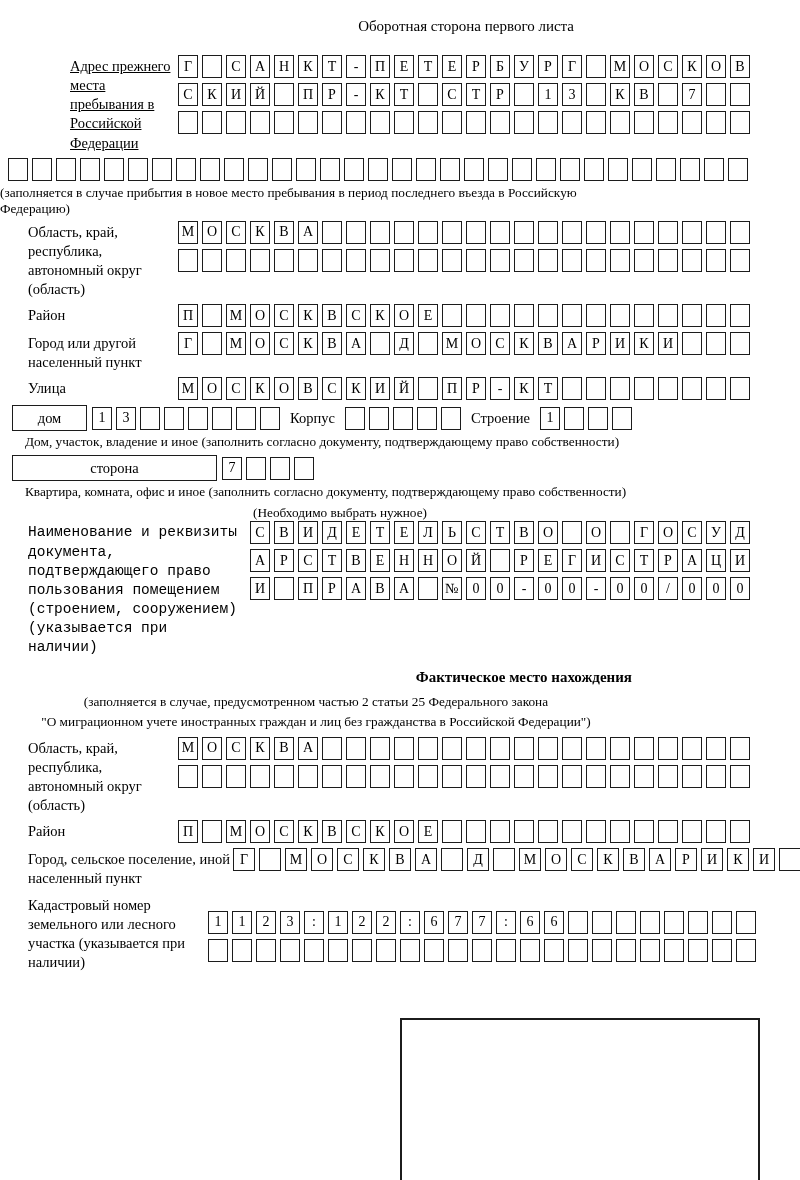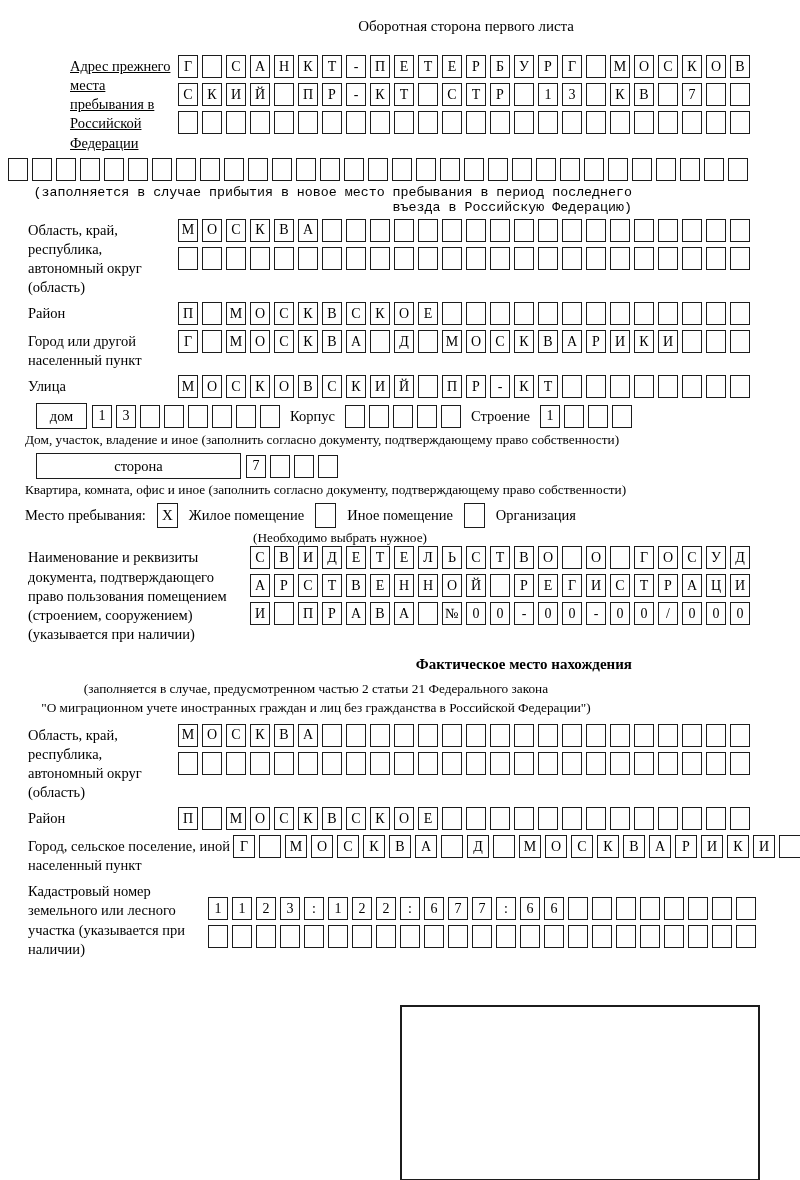--- a/index.html
+++ b/index.html
@@ -23,30 +23,30 @@
   }
   .cells.wide .cell { width:22px; }
   .rows { display:flex; flex-direction:column; gap:5px; }
 
   .field { display:flex; padding-left:28px; margin-bottom:5px; }
   .field-label { font-size:14.5px; line-height:1.32; flex:0 0 auto; padding-top:2px; }
   .w100 { width:108px;text-decoration:underline; }
   .w148 { width:150px; }
   .w180 { width:180px; }
   .w205 { width:205px; }
-  .w222 { width:222px; padding-right:8px; }
+  .w222 { width:222px; padding-right:8px;font-family:Liberation Mono, monospace; }
   .prev { padding-left:70px; }
 
   .fullrow { padding-left:8px; margin-bottom:4px; }
 
-  .note { font-size:13.3px; text-align:right; margin:2px 0 4px 0;font-family:Liberation Mono, monospace; }
+  .note { font-size:13.3px; text-align:left; margin:2px 0 4px 0; }
   .h2 { font-size:15.5px; font-weight:bold; text-align:center; margin:6px 0 8px 0; }
   .subtitle { font-size:15px; font-weight:bold; text-align:right; margin:12px 0 6px 0; }
 
-  .inline-row { display:flex; align-items:center; padding-left:36px; margin-bottom:3px; gap:5px; }
+  .inline-row { display:flex; align-items:center; padding-left:12px; margin-bottom:3px; gap:5px; }
   .labelbox {
     border:1.6px solid #1c1c1c; height:26px;
     display:flex; align-items:center; justify-content:center;
     font-size:14.5px;
   }
   .labelbox.house { width:170px; }
   .labelbox.flat  { width:205px; }
   .inline-label { font-size:14.5px; margin:0 5px; }
   .caption { font-size:13.3px; padding-left:25px; margin-bottom:5px; }
 
@@ -376,29 +376,20 @@
     <div class="labelbox flat">сторона</div>
     <div class="cells">
         <span class="cell">7</span>
         <span class="cell"></span>
         <span class="cell"></span>
         <span class="cell"></span>
       </div>
   </div>
   <div class="caption">Квартира, комната, офис и иное (заполнить согласно документу, подтверждающему право собственности)</div>
 
-  <div class="stay-row">
-    <span>Место пребывания:</span>
-    <span class="checkbox">X</span>
-    <span>Жилое помещение</span>
-    <span class="checkbox"></span>
-    <span>Иное помещение</span>
-    <span class="checkbox"></span>
-    <span>Организация</span>
-  </div>
   <div class="stay-note">(Необходимо выбрать нужное)</div>
 
   <div class="field doc-field">
     <div class="field-label w222">Наименование и реквизиты документа, подтверждающего право пользования помещением (строением, сооружением) (указывается при наличии)</div>
     <div class="rows">
       <div class="cells">
           <span class="cell">С</span>
           <span class="cell">В</span>
           <span class="cell">И</span>
           <span class="cell">Д</span>
@@ -464,21 +455,21 @@
           <span class="cell">/</span>
           <span class="cell">0</span>
           <span class="cell">0</span>
           <span class="cell">0</span>
         </div>
     </div>
   </div>
 
   <div class="subtitle">Фактическое место нахождения</div>
   <div class="fact-notes">
-    <div>(заполняется в случае, предусмотренном частью 2 статьи 21 Федерального закона</div>
+    <div>(заполняется в случае, предусмотренном частью 2 статьи 25 Федерального закона</div>
     <div>"О миграционном учете иностранных граждан и лиц без гражданства в Российской Федерации")</div>
   </div>
 
   <div class="field">
     <div class="field-label w148">Область, край, республика, автономный округ (область)</div>
     <div class="rows">
       <div class="cells">
           <span class="cell">М</span>
           <span class="cell">О</span>
           <span class="cell">С</span>

